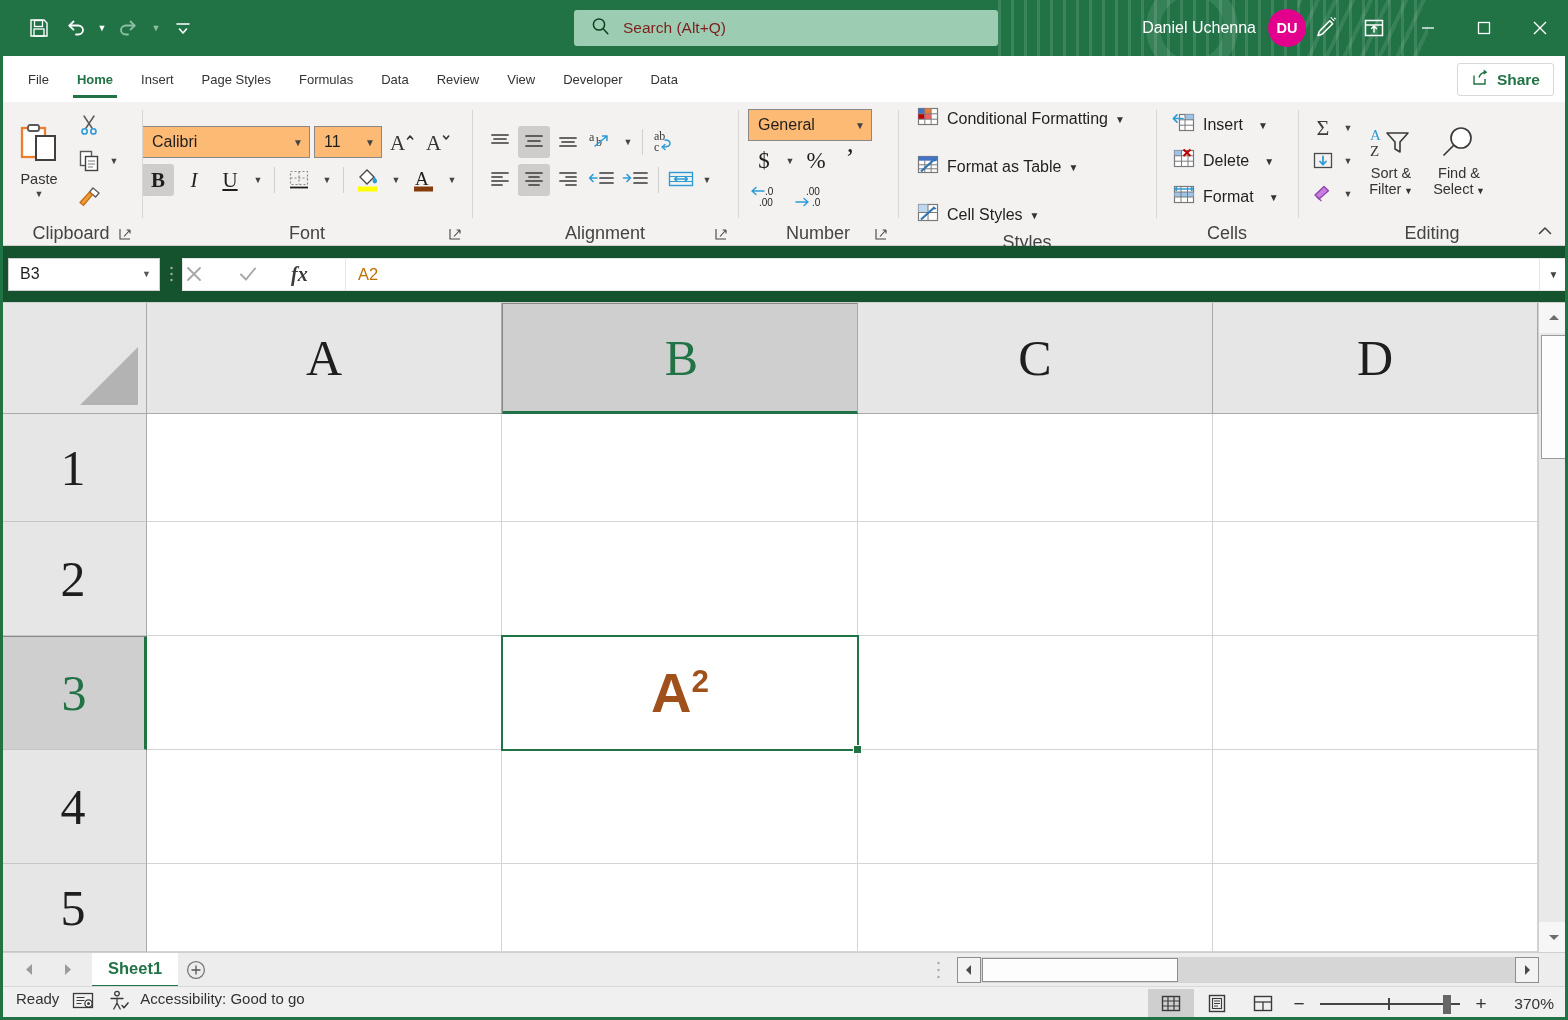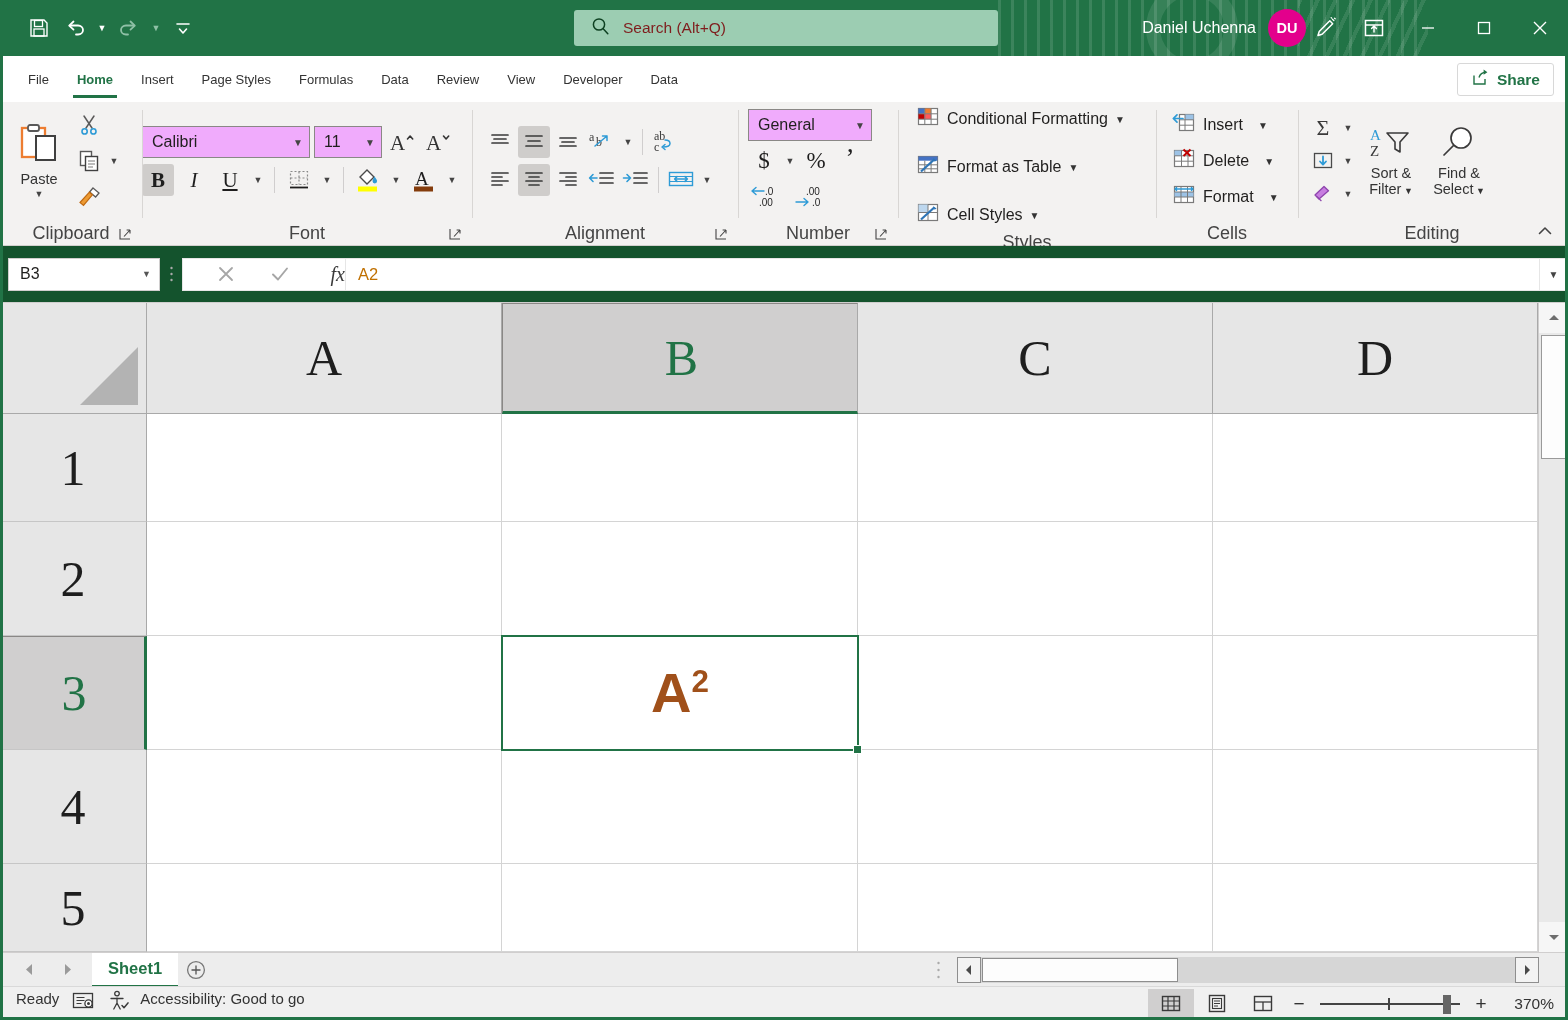--- a/index.html
+++ b/index.html
@@ -127,21 +127,21 @@
   .clip-row { display: flex; align-items: center; height: 34px; }
   .mini-btn { width: 34px; height: 32px; display: flex; align-items: center; justify-content: center; cursor:pointer; border-radius:3px;}
   .caret-btn { width: 16px; height: 30px; display:flex; align-items:center; justify-content:center;
      font-size: 9px; color: #444; cursor: pointer; border-radius: 3px;}
 
   
   .g-font { width: 330px; }
   .font-rows { display:flex; flex-direction: column; gap: 6px; padding-left: 0; width: 100%; }
   .font-row { display: flex; align-items: center; gap: 4px; }
   .sel {
-    height: 32px; border: 1px solid #8a8886; background: #f0abfc;
+    height: 32px; border: 1px solid #8a8886; background: #fdba74;
     display: flex; align-items: center; padding: 0 6px 0 9px; font-size: 16px; color: #201f1e;
     cursor: pointer; justify-content: space-between;
   }
   .sel .cv { font-size: 10px; color: #444; margin-left: 8px; }
   .fname { width: 168px; }
   .fsize { width: 68px; }
   .sq { width: 32px; height: 32px; display:flex; align-items:center; justify-content:center; cursor:pointer; border-radius:3px; }
   .sq.on { background:#cfcdcb; }
   .vdiv { width: 1px; height: 26px; background: #d0cece; margin: 0 4px; }
 
@@ -184,21 +184,21 @@
     display: flex; align-items: center;
   }
   .namebox {
     margin-left: 8px; width: 152px; height: 33px; border: 1px solid #d0cece; background:#fff;
     display:flex; align-items:center; justify-content: space-between; padding: 0 8px 0 11px;
     font-size: 16px; color:#201f1e; cursor: text;
   }
   .namebox .cv { font-size: 9px; color:#555; }
   .fb-grip { width: 22px; height: 33px; display:flex; align-items:center; justify-content:center; cursor: col-resize;}
   .fb-btns { display:flex; align-items:center; height: 33px; border:1px solid #e6e6e6; border-right:none; background:#fff;}
-  .fb-btn { width: 54px; height: 31px; display:flex; align-items:center; justify-content:flex-end; cursor:pointer;}
+  .fb-btn { width: 54px; height: 31px; display:flex; align-items:center; justify-content:flex-start; cursor:pointer;font-weight:bold;}
   .fb-input {
     flex: 1; height: 33px; border: 1px solid #e6e6e6; background:#ffffff;
     display:flex; align-items:center; padding-left: 12px; font-size: 16.5px; color:#c07000; cursor:text;
     margin-right: 0;
   }
   .fb-expand { width: 28px; height: 33px; display:flex; align-items:center; justify-content:center;
      cursor:pointer; border:1px solid #e6e6e6; border-left:none; background:#fff; color:#444; font-size:10px;}
 
   
   .gridarea { position: absolute; left: 0; top: 303px; width: 1568px; height: 649px; background:#fff; overflow:hidden;}

